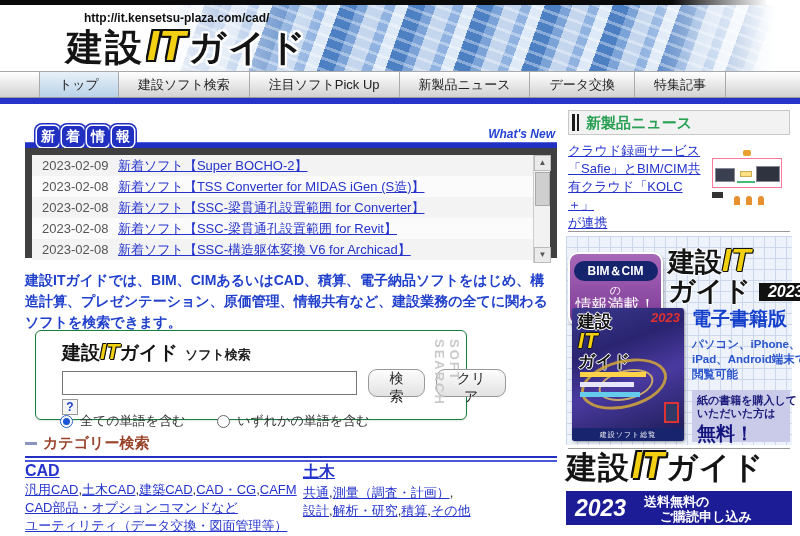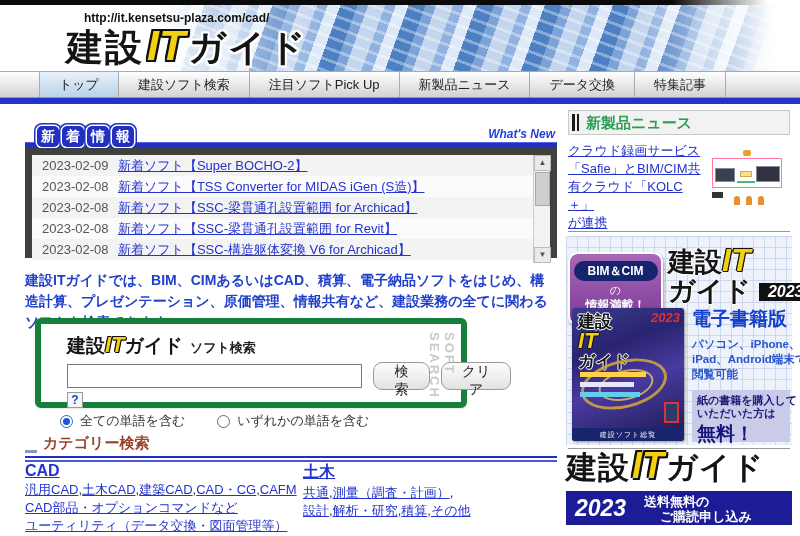--- a/index.html
+++ b/index.html
@@ -51,21 +51,21 @@
   .scrollbar { position:absolute; right:0; top:0; width:17px; height:108px; background:#f2f2f2; border-left:1px solid #ccc; }
   .sb-btn { position:absolute; left:0; width:17px; height:16px; background:#eaeaea; border:1px solid #bbb;
     font-size:8px; color:#555; text-align:center; line-height:14px; cursor:pointer; }
   .sb-btn.up { top:0; } .sb-btn.down { bottom:0; }
   .sb-thumb { position:absolute; top:17px; left:1px; width:15px; height:34px; background:#cfcfcf; border:1px solid #aaa; }
 
   
   .intro { position:absolute; left:25px; top:270px; width:524px; font-size:14px; font-weight:bold; color:#2040cc; line-height:21px; }
 
   
-  .search-panel { position:absolute; left:35px; top:318px; width:432px; height:90px; border:6px solid #15803d;
+  .search-panel { position:absolute; left:35px; top:330px; width:432px; height:90px; border:1px solid #15803d;
     border-radius:6px; background:#fff; box-shadow:0 1px 2px rgba(0,0,0,.1); }
   .sp-logo { position:absolute; left:26px; top:8px; white-space:nowrap; }
   .sp-k { font-size:19px; font-weight:bold; color:#141414; text-shadow:1px 0 #fff,-1px 0 #fff,0 1px #fff,0 -1px #fff; }
   .sp-i { font-size:22px; font-weight:bold; font-style:italic; color:#f3d011;
     text-shadow:1px 0 #111,-1px 0 #111,0 1px #111,0 -1px #111,1px 1px #111,-1px -1px #111; }
   .sp-suffix { font-size:13px; font-weight:bold; color:#222; margin-left:7px; }
   .sp-row { position:absolute; left:26px; top:38px; display:flex; align-items:center; }
   .sp-input { width:330px; height:24px; border:1px solid #777; font-size:13px; padding:0 4px; font-family:"Liberation Sans",sans-serif; }
   .sp-btn { margin-left:11px; height:28px; padding:0 15px; font-size:14px; color:#222;
     background:linear-gradient(#fdfdfd,#e2e2e2); border:1px solid #999; border-radius:9px; cursor:pointer;
@@ -77,21 +77,21 @@
 
   
   .radio-row { position:absolute; left:60px; top:412px; display:flex; gap:32px; font-size:13px; color:#333; align-items:center; }
   .radio-option { display:flex; align-items:center; cursor:pointer; }
   .radio { width:13px; height:13px; border:1px solid #666; border-radius:50%; margin-right:7px; background:#fff; position:relative; flex:none; }
   .radio.sel { border-color:#2a62c8; }
   .radio.sel::after { content:''; position:absolute; left:2px; top:2px; right:2px; bottom:2px; border-radius:50%; background:#1a56d6; }
 
   
   .cat-header { position:absolute; left:25px; top:434px; width:532px; }
-  .cat-head-row { display:flex; align-items:flex-end; }
+  .cat-head-row { display:flex; align-items:center; }
   .cat-dash { width:12px; height:3px; background:#8a94c0; margin-right:6px; }
   .cat-title { font-size:15px; font-weight:bold; color:#99432a; }
   .cat-underline { margin-top:3px; height:6px; border-top:2px solid #2130c0; border-bottom:2px solid #4a58d8; }
   .cat-groups { position:absolute; left:25px; top:462px; width:532px; display:flex; }
   .cat-group { width:278px; }
   .cat-group + .cat-group { width:254px; }
   .cat-gtitle { font-size:16px; font-weight:bold; color:#2433cc; text-decoration:underline; cursor:pointer; }
   .cat-line { font-size:13px; line-height:17px; margin-top:1px; }
   .cat-link { color:#2433cc; text-decoration:underline; cursor:pointer; }
   .cat-comma { color:#333; }
@@ -120,21 +120,21 @@
   
   .banner { position:absolute; left:566px; top:236px; width:226px; height:209px;
     background-color:#eef2fa;
     background-image:linear-gradient(#ccd6ec 1px,transparent 1px),linear-gradient(90deg,#ccd6ec 1px,transparent 1px);
     background-size:11px 11px; cursor:pointer; }
   .badge { position:absolute; left:2px; top:16px; width:95px; height:74px; text-align:center; color:#fff;
     background:linear-gradient(#a868b8,#7c3a96); border-radius:10px; border:2px solid #fff; box-shadow:1px 2px 3px rgba(0,0,0,.35); }
   .badge-pill { margin:7px auto 2px; width:84px; height:20px; background:#16246e; border-radius:10px;
     font-size:12px; font-weight:bold; line-height:20px; }
   .badge-no { font-size:11px; line-height:14px; }
-  .badge-full { font-size:12px; font-weight:bold; line-height:16px; }
+  .badge-full { font-size:16px; font-weight:normal; line-height:16px; }
   .banner-logo { position:absolute; left:102px; top:8px; line-height:1; white-space:nowrap; }
   .bl-k { font-size:27px; font-weight:bold; color:#141414; text-shadow:1px 0 #fff,-1px 0 #fff,0 1px #fff,0 -1px #fff; }
   .bl-i { font-size:32px; font-weight:bold; font-style:italic; color:#f3d011;
     text-shadow:1px 0 #111,-1px 0 #111,0 1px #111,0 -1px #111,1px 1px #111,-1px -1px #111; }
   .bl-row2 { margin-top:2px; display:flex; align-items:center; }
   .bl-year { margin-left:8px; background:#111; color:#fff; font-weight:bold; font-style:italic; font-size:16px; padding:1px 9px; }
 
   
   .cover { position:absolute; left:6px; top:72px; width:112px; height:133px; border-radius:3px; overflow:hidden;
     background:linear-gradient(160deg,#3a3a8e 0%,#2a2470 30%,#4a3aa0 55%,#1a1a50 100%); box-shadow:1px 1px 3px rgba(0,0,0,.4); }
@@ -210,21 +210,21 @@
         <div class="news-row">
           <span class="news-date">2023-02-09</span>
           <a class="news-link">新着ソフト【Super BOCHO-2】</a>
         </div>
         <div class="news-row">
           <span class="news-date">2023-02-08</span>
           <a class="news-link">新着ソフト【TSS Converter for MIDAS iGen (S造)】</a>
         </div>
         <div class="news-row">
           <span class="news-date">2023-02-08</span>
-          <a class="news-link">新着ソフト【SSC-梁貫通孔設置範囲 for Archicad】</a>
+          <a class="news-link">新着ソフト【SSC-梁貫通孔設置範囲 for Converter】</a>
         </div>
         <div class="news-row">
           <span class="news-date">2023-02-08</span>
           <a class="news-link">新着ソフト【SSC-梁貫通孔設置範囲 for Revit】</a>
         </div>
         <div class="news-row">
           <span class="news-date">2023-02-08</span>
           <a class="news-link">新着ソフト【SSC-構造躯体変換 V6 for Archicad】</a>
         </div>
       </div>

